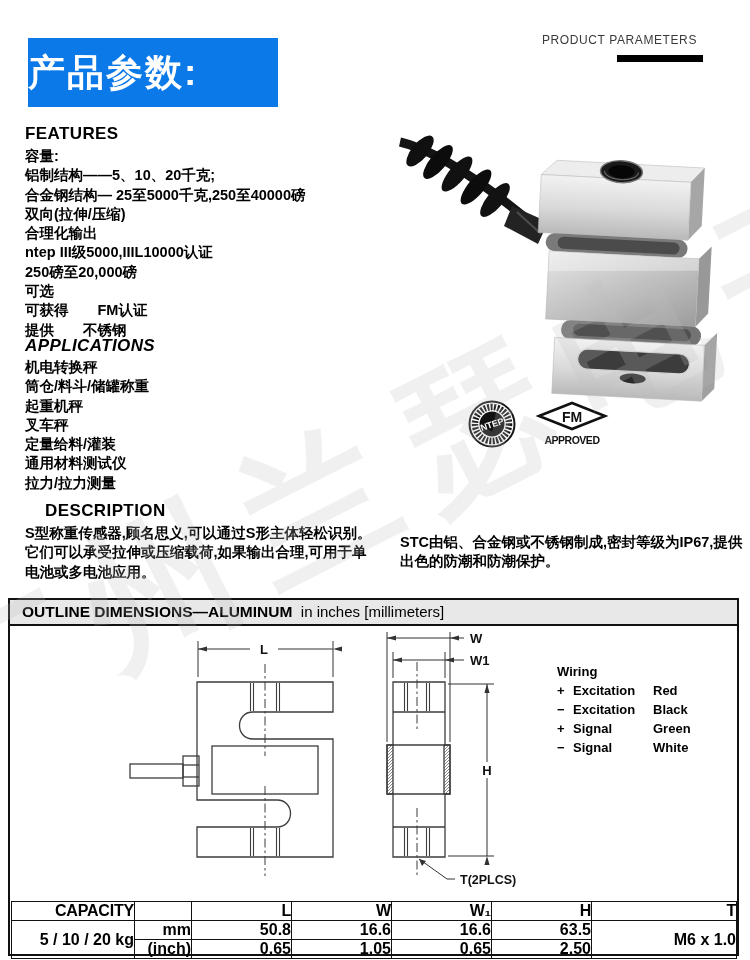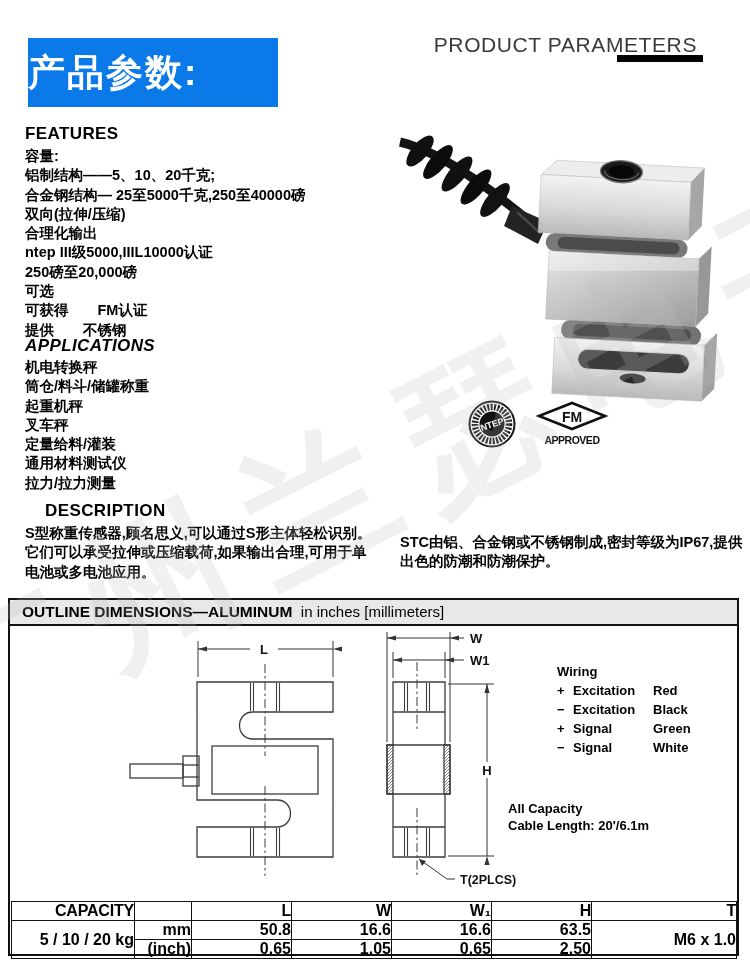--- a/index.html
+++ b/index.html
@@ -7,21 +7,21 @@
        font-family:"Liberation Sans","DejaVu Sans",sans-serif;color:#000;overflow:hidden;}
   .abs{position:absolute;}
   
   .watermark{position:absolute;left:-140px;top:360px;width:1100px;text-align:center;
     font-size:150px;font-weight:700;letter-spacing:28px;color:#bfbfbf;opacity:.22;
     transform:rotate(-27deg);transform-origin:center;white-space:nowrap;z-index:6;pointer-events:none;}
   
   .title-box{left:28px;top:38px;width:250px;height:69px;background:#0b79e8;
     color:#fff;font-size:37px;font-weight:800;line-height:69px;
     letter-spacing:2px;box-sizing:border-box;}
-  .title-en{right:53px;top:33px;font-size:21px;color:#3a3a3a;letter-spacing:.6px;font-weight:500;}
+  .title-en{right:53px;top:33px;font-size:12px;color:#3a3a3a;letter-spacing:.6px;font-weight:500;}
   .title-bar{right:47px;top:55px;width:86px;height:7px;background:#000;}
   
   .sec-head{font-size:17px;font-weight:800;letter-spacing:.4px;}
   .cn{font-size:14.5px;font-weight:600;line-height:19.3px;white-space:pre-line;}
   .cn-line{font-size:14.5px;font-weight:600;line-height:19.3px;white-space:pre-wrap;}
   
   .outline-box{left:8px;top:598px;width:731px;height:358px;border:2px solid #111;box-sizing:border-box;background:#fff;}
   .outline-bar{height:24px;background:#e8e8e8;border-bottom:2px solid #111;line-height:24px;padding-left:12px;}
   .outline-title{font-size:15.5px;font-weight:800;}
   .outline-sub{font-size:15px;font-weight:400;margin-left:4px;}
@@ -260,22 +260,20 @@
       <span>Signal</span>
       <span>Green</span>
     </div>
     <div class="wiring-row">
       <span>−</span>
       <span>Signal</span>
       <span>White</span>
     </div>
   </div>
 
-  <div class="abs cable-note">All Capacity
-Cable Length: 20'/6.1m</div>
 
   <table class="dim">
     <colgroup>
       <col style="width:123px">
         <col style="width:57px">
         <col style="width:100px">
         <col style="width:100px">
       <col style="width:100px">
         <col style="width:100px">
         <col style="width:145px">

